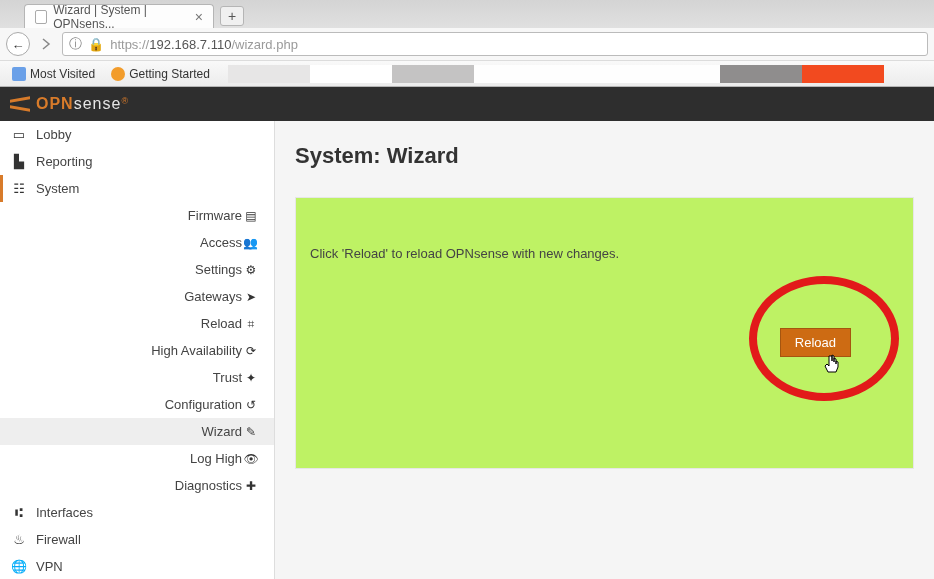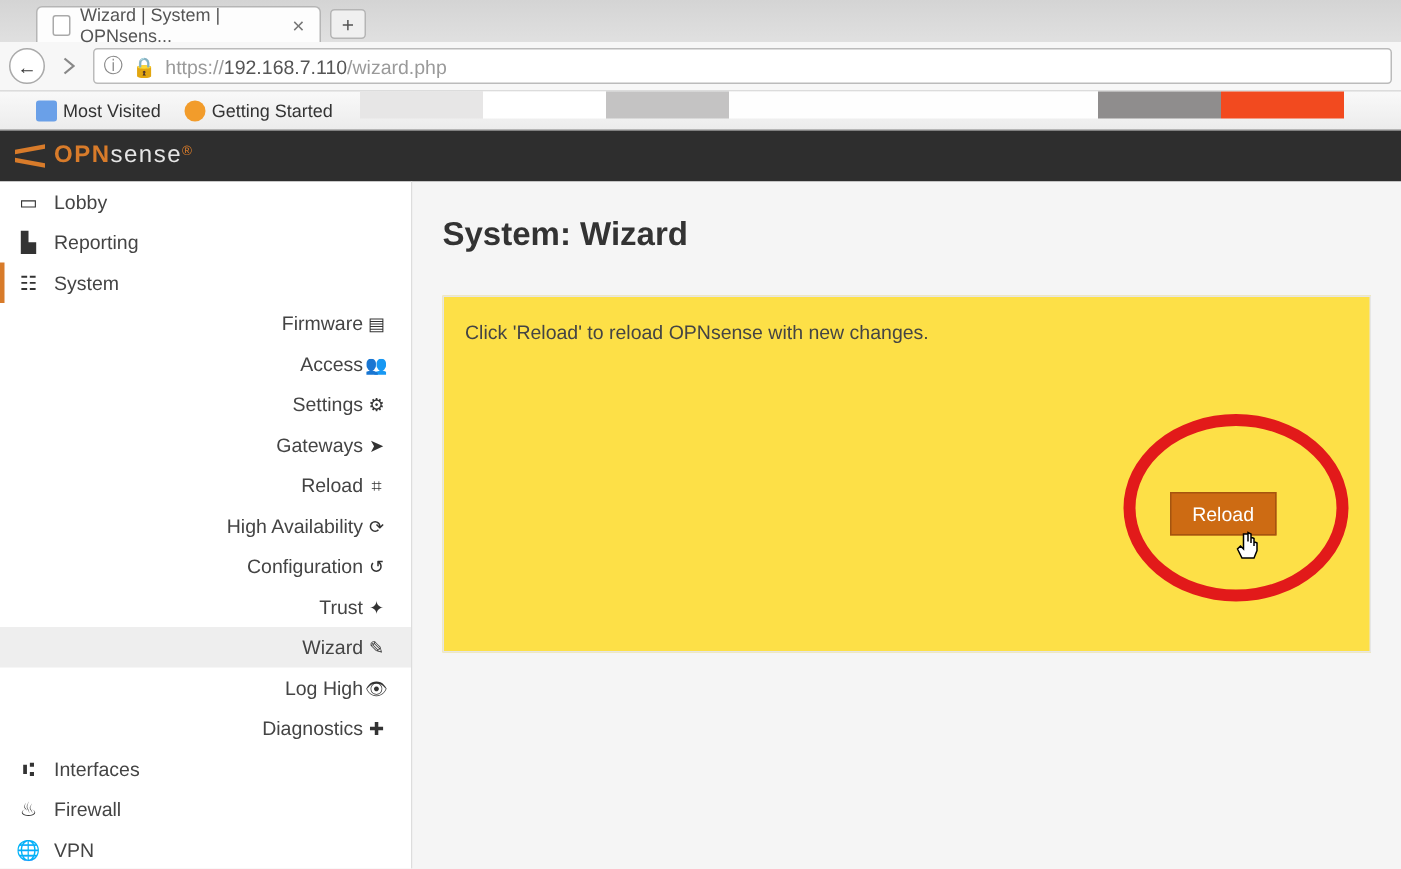--- a/index.html
+++ b/index.html
@@ -13,21 +13,21 @@
   .tab .close { font-size: 14px; color: #777; cursor: pointer; }
   .newtab { width: 24px; height: 20px; margin: 0 0 2px 6px; border: 1px solid #b5b5b5; border-radius: 3px; display: flex; align-items: center; justify-content: center; background: #f0f0f0; color: #555; font-size: 14px; }
 
   .navbar { display: flex; align-items: center; gap: 4px; height: 32px; padding: 0 6px; background: #f7f7f7; }
   .navbtn { width: 24px; height: 24px; border: 1px solid #aaa; border-radius: 12px; display: flex; align-items: center; justify-content: center; font-size: 13px; background: #fff; color: #333; cursor: pointer; }
   .navbtn.fwd { border: none; background: transparent; color: #999; }
   .urlbox { flex: 1; height: 24px; border: 1px solid #bbb; border-radius: 3px; display: flex; align-items: center; gap: 6px; padding: 0 6px; font-size: 13px; background: #fff; color: #888; }
   .urlbox .urltext { color: #9a9a9a; }
   .urlbox .urltext b { color: #555; font-weight: normal; }
 
-  .bmbar { display: flex; gap: 4px; height: 26px; padding: 0 18px; background: linear-gradient(#f9f9f9,#ececec); border-top: 1px solid #dcdcdc; font-size: 12px; }
+  .bmbar { display: flex; align-items: center; gap: 4px; height: 26px; padding: 0 6px; background: linear-gradient(#f9f9f9,#ececec); border-top: 1px solid #dcdcdc; font-size: 12px; }
   .bm { display: flex; align-items: center; gap: 4px; padding: 2px 6px; color: #333; cursor: pointer; }
   .bm .bmicon { width: 14px; height: 14px; border-radius: 2px; }
   .segbar { display: flex; margin-left: 8px; height: 18px; }
   .seg { height: 18px; }
 
   
   .appheader { height: 34px; background: #2e2e2e; display: flex; align-items: center; padding: 0 10px; }
   .logo { display: flex; align-items: center; gap: 6px; letter-spacing: 1px; }
   .logo-mark { width: 20px; height: 16px; position: relative; }
   .logo-mark::before, .logo-mark::after { content:""; position:absolute; left:0; right:0; height:3px; background:#d87b2a; }
@@ -46,21 +46,21 @@
   .navitem { display: flex; align-items: center; height: 27px; padding: 0 10px 0 10px; font-size: 13px; color: #444; cursor: pointer; }
   .navitem.top { font-weight: 500; }
   .navitem.top.active { border-left: 3px solid #d87b2a; padding-left: 7px; }
   .navitem .icon { width: 18px; text-align: center; font-size: 13px; color: #333; margin-right: 8px; }
   .navitem.sub { padding-left: 36px; justify-content: flex-end; padding-right: 14px; }
   .navitem.sub.active { background: #eeeeee; }
   .navitem.sub .righticon { width: 18px; text-align: center; color: #333; font-size: 12px; }
 
   h1.pagetitle { font-size: 22px; font-weight: 600; color: #333; margin-bottom: 28px; }
 
-  .panel { background: #fde047; border: 1px solid #e6e6e6; padding: 16px 14px 20px 14px; height: 238px; position: relative; }
+  .panel { background: #bef264; border: 1px solid #e6e6e6; padding: 48px 14px 20px 14px; height: 272px; position: relative; }
   .panel p { font-size: 13px; color: #444; }
 
   .reload-btn { position: absolute; right: 62px; top: 130px; background: #cd6b13; color: #fff; border: 1px solid #a5550f; padding: 6px 14px; font-size: 13px; cursor: pointer; }
 
   .annot-circle { position: absolute; right: 14px; top: 78px; width: 150px; height: 125px; border: 8px solid #e21a1a; border-radius: 50%; pointer-events: none; }
   .cursor-hand { position:absolute; right:72px; top:156px; font-size:18px; color:#000; pointer-events:none; transform: translate(0,0); }
   .cursor-hand svg { width:18px; height:22px; }
 </style>
 </head>
 <body>
@@ -155,26 +155,26 @@
       </li>
       <li class="navitem sub">
         <span>Reload</span>
         <span class="righticon">⌗</span>
       </li>
       <li class="navitem sub">
         <span>High Availability</span>
         <span class="righticon">⟳</span>
       </li>
       <li class="navitem sub">
+        <span>Trust</span>
+        <span class="righticon">✦</span>
+      </li>
+      <li class="navitem sub">
         <span>Configuration</span>
         <span class="righticon">↺</span>
-      </li>
-      <li class="navitem sub">
-        <span>Trust</span>
-        <span class="righticon">✦</span>
       </li>
       <li class="navitem sub active">
         <span>Wizard</span>
         <span class="righticon">✎</span>
       </li>
       <li class="navitem sub">
         <span>Log High</span>
         <span class="righticon">👁</span>
       </li>
       <li class="navitem sub">

